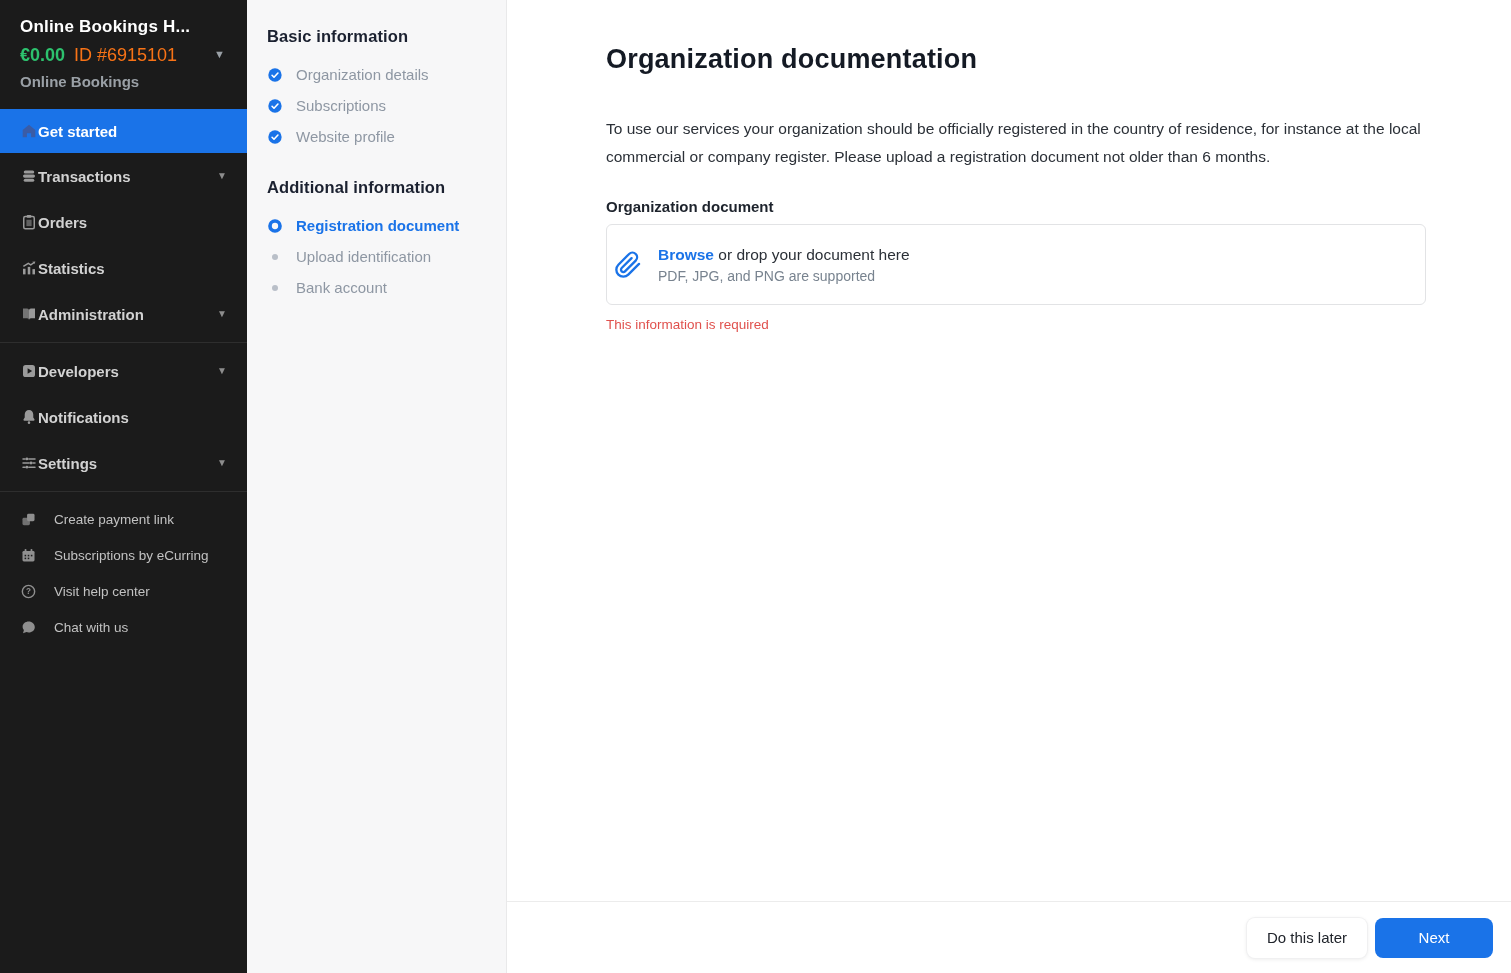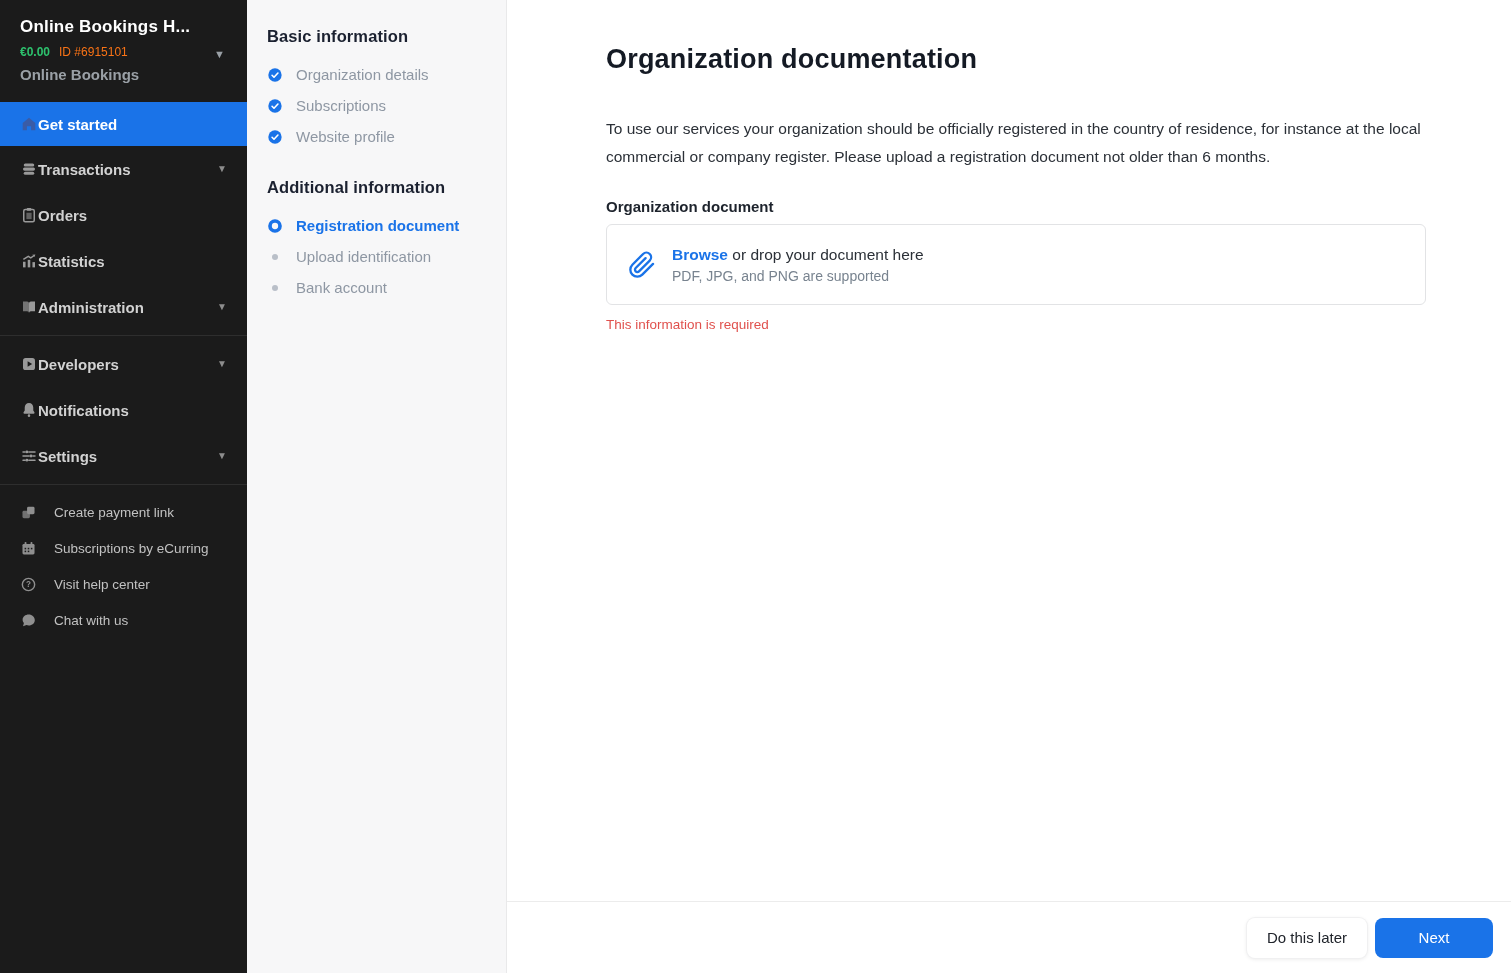--- a/index.html
+++ b/index.html
@@ -17,21 +17,21 @@
     -webkit-font-smoothing:antialiased;
   }
   
   .dark-sidebar{
     width:247px;flex-shrink:0;background:var(--sidebar-bg);
     display:flex;flex-direction:column;color:#d2d2d2;
   }
   .account{padding:17px 20px 13px;position:relative;cursor:pointer;}
   .account-name{color:#fff;font-size:17px;font-weight:700;letter-spacing:.2px;
     white-space:nowrap;overflow:hidden;}
-  .account-meta{margin-top:8px;display:flex;align-items:center;gap:9px;font-size:12px;}
+  .account-meta{margin-top:8px;display:flex;align-items:center;gap:9px;font-size:18px;}
   .balance{color:var(--positive);font-weight:700;}
   .account-id{color:#f97316;}
   .account-caret{position:absolute;right:22px;top:48px;color:#9aa0a6;font-size:11px;}
   .account-profile{margin-top:7px;color:#9aa0a6;font-size:15px;font-weight:700;}
   .main-nav{margin-top:6px;}
   .nav-item{
     height:46px;display:flex;align-items:center;
     padding:0 20px;font-size:15px;font-weight:700;color:#d2d2d2;cursor:pointer;
   }
   .nav-item.active{background:var(--accent);color:#fff;height:44px;}
@@ -59,21 +59,21 @@
   .step-icon{width:16px;height:16px;display:flex;align-items:center;justify-content:center;flex-shrink:0;}
   .step-icon svg{width:16px;height:16px;display:block;}
   
   .main-area{flex:1;display:flex;flex-direction:column;background:#fff;min-width:0;}
   .content{flex:1;padding:44px 0 0 99px;}
   .page-title{font-size:27px;font-weight:800;color:#141a24;margin:0 0 40px;letter-spacing:.2px;}
   .description{width:820px;font-size:15.5px;line-height:28px;color:#2b3037;margin:0 0 27px;}
   .field-label{font-size:15px;font-weight:700;color:#1d232c;margin:0 0 9px;}
   .dropzone{
     width:820px;height:81px;border:1px solid #e2e3e5;border-radius:6px;background:#fff;
-    display:flex;align-items:center;padding-left:21px;gap:16px;cursor:pointer;
+    display:flex;align-items:center;padding-left:7px;gap:16px;cursor:pointer;
   }
   .clip-icon{width:28px;height:28px;display:flex;flex-shrink:0;}
   .clip-icon svg{width:28px;height:28px;}
   .dz-line1{font-size:15.5px;color:#2b3037;}
   .browse-link{color:var(--accent);font-weight:700;cursor:pointer;}
   .dz-line2{font-size:14px;color:#78838f;margin-top:4px;}
   .error-text{margin-top:12px;font-size:13.5px;color:var(--error);}
   .footer{
     height:72px;border-top:1px solid #ececec;flex-shrink:0;
     display:flex;align-items:center;justify-content:flex-end;gap:8px;padding-right:18px;

